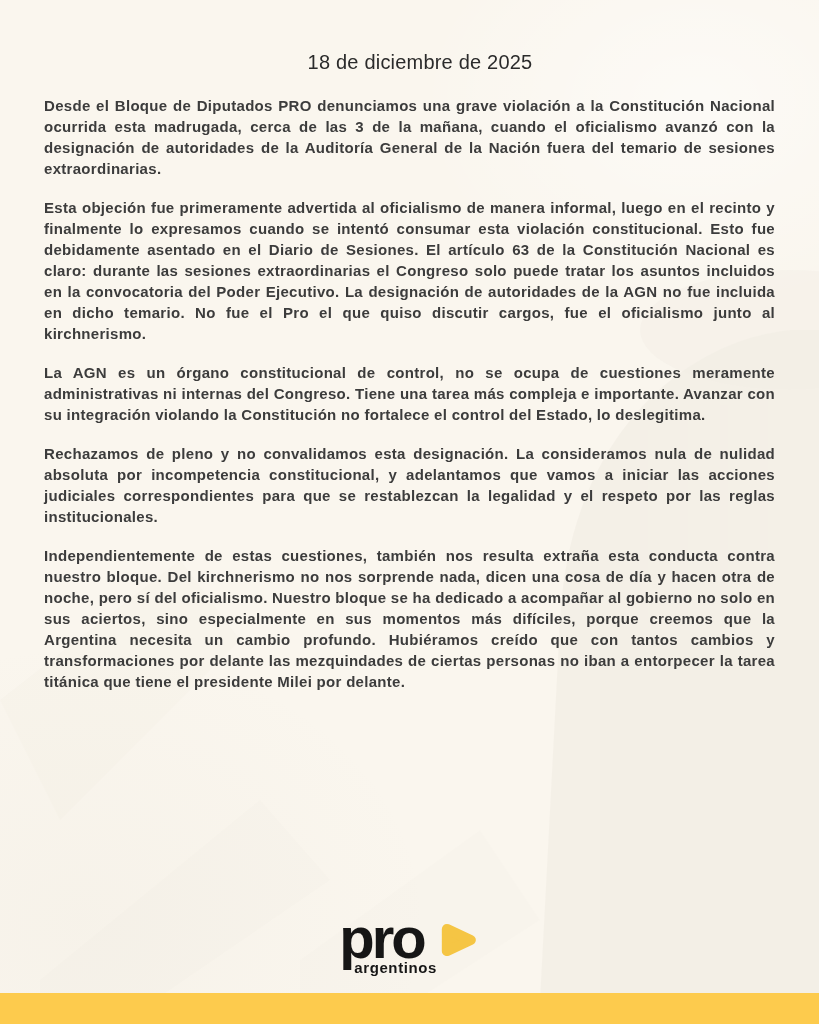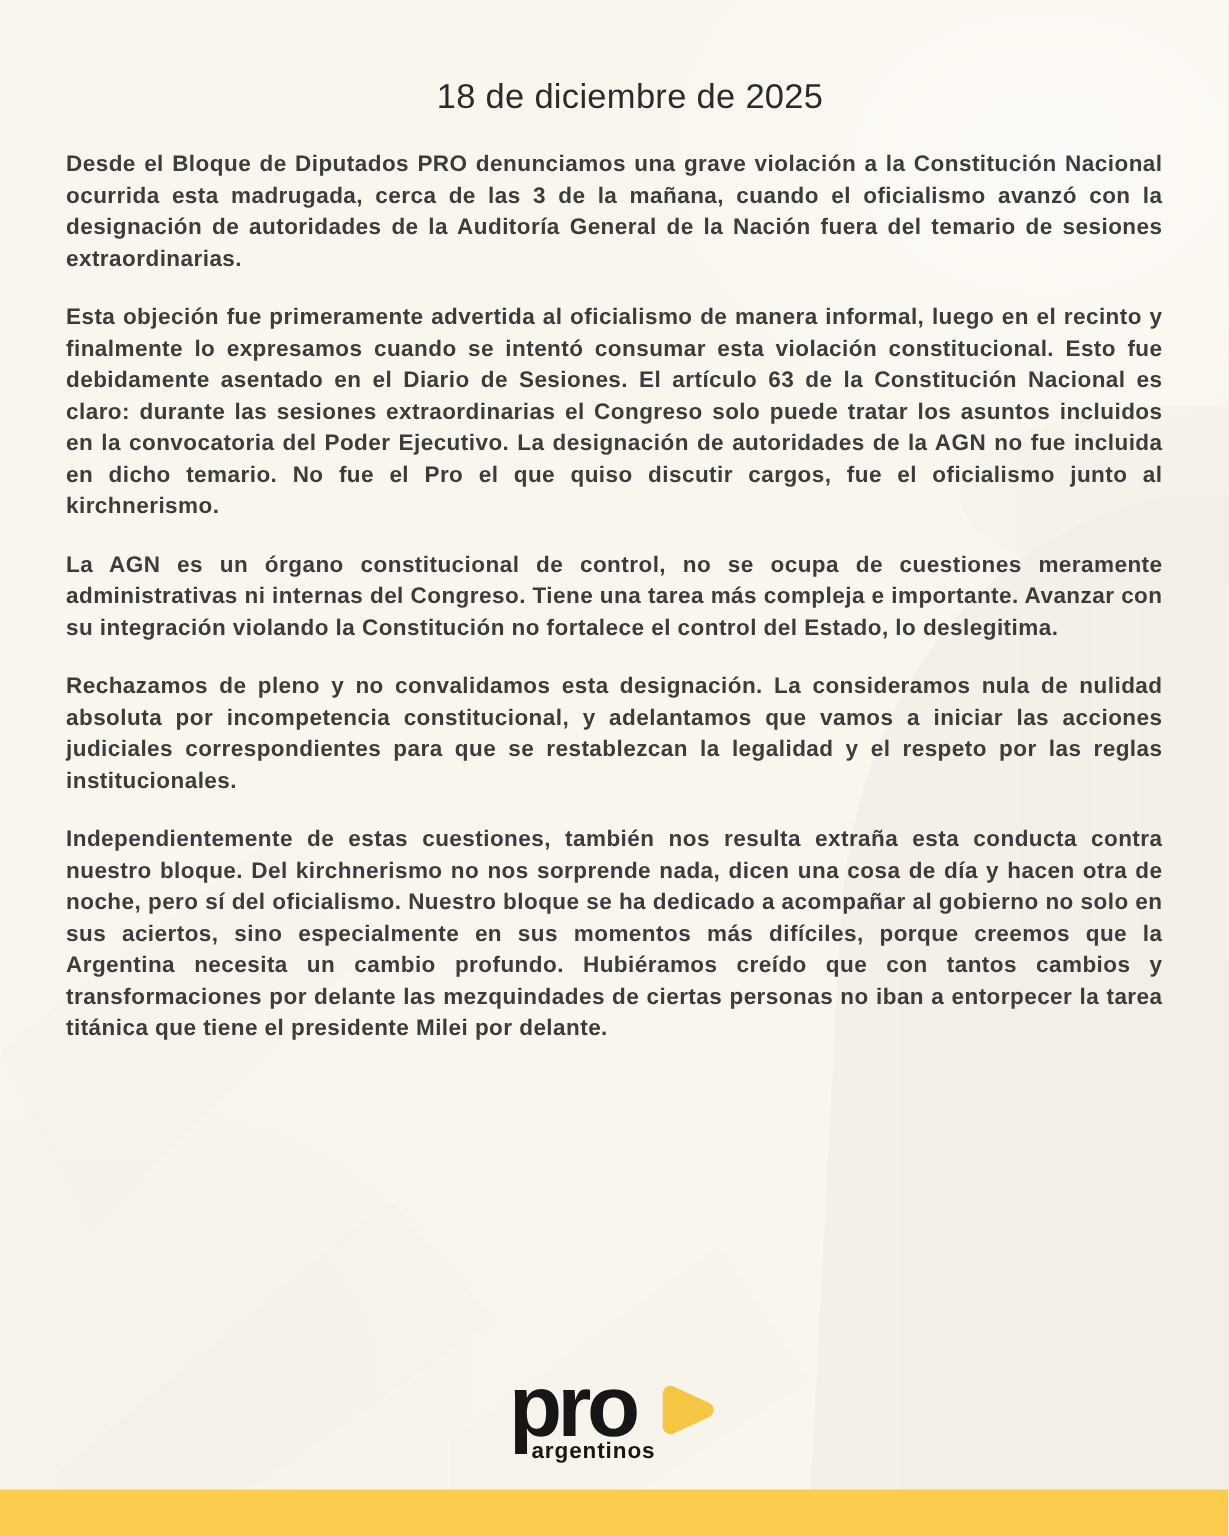--- a/index.html
+++ b/index.html
@@ -24,21 +24,21 @@
     overflow:hidden;
     font-family:"Liberation Sans", sans-serif;
   }
   .watermark{
     position:absolute;left:0;top:0;width:819px;height:1024px;
     opacity:0.07;pointer-events:none;
   }
   .header{position:relative;z-index:2;text-align:center;}
   .date{
     margin-top:51px;
-    font-size:23px;
+    font-size:20px;
     color:var(--date);
     letter-spacing:0.2px;
     padding-left:21px;
   }
   .title{
     margin-top:13px;
     font-size:29px;
     font-weight:900;
     letter-spacing:0.2px;
     color:var(--title);

